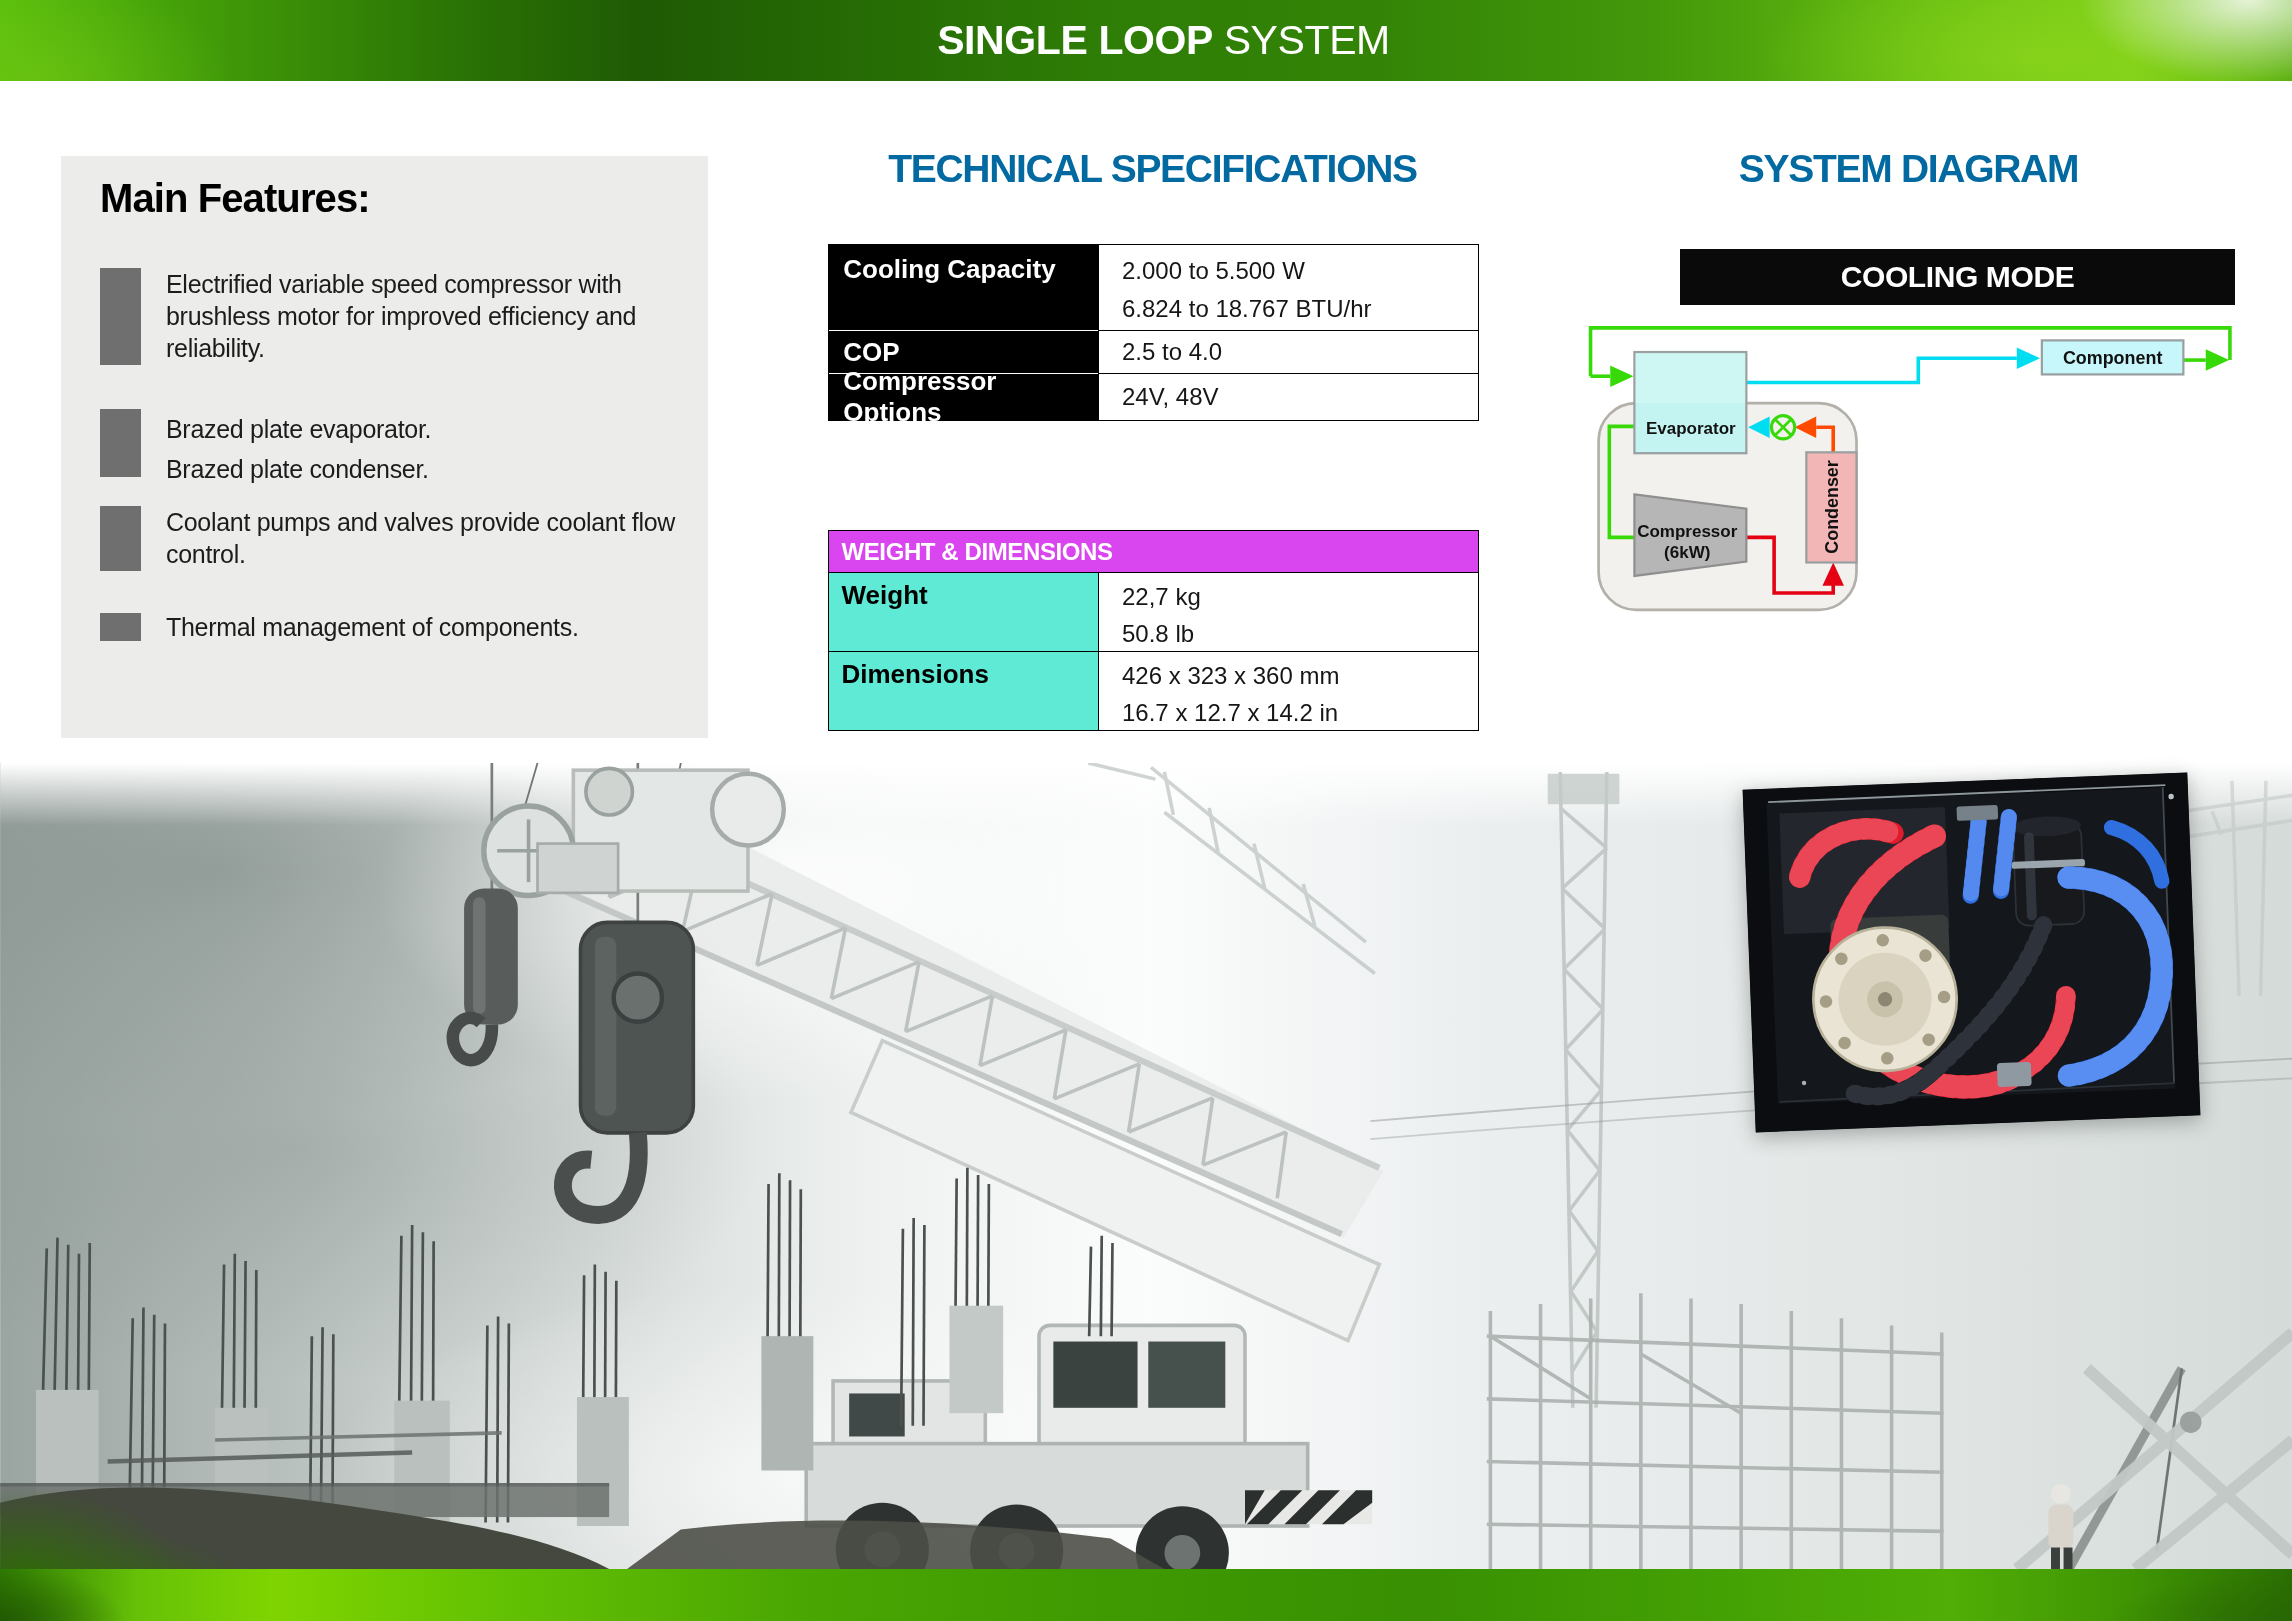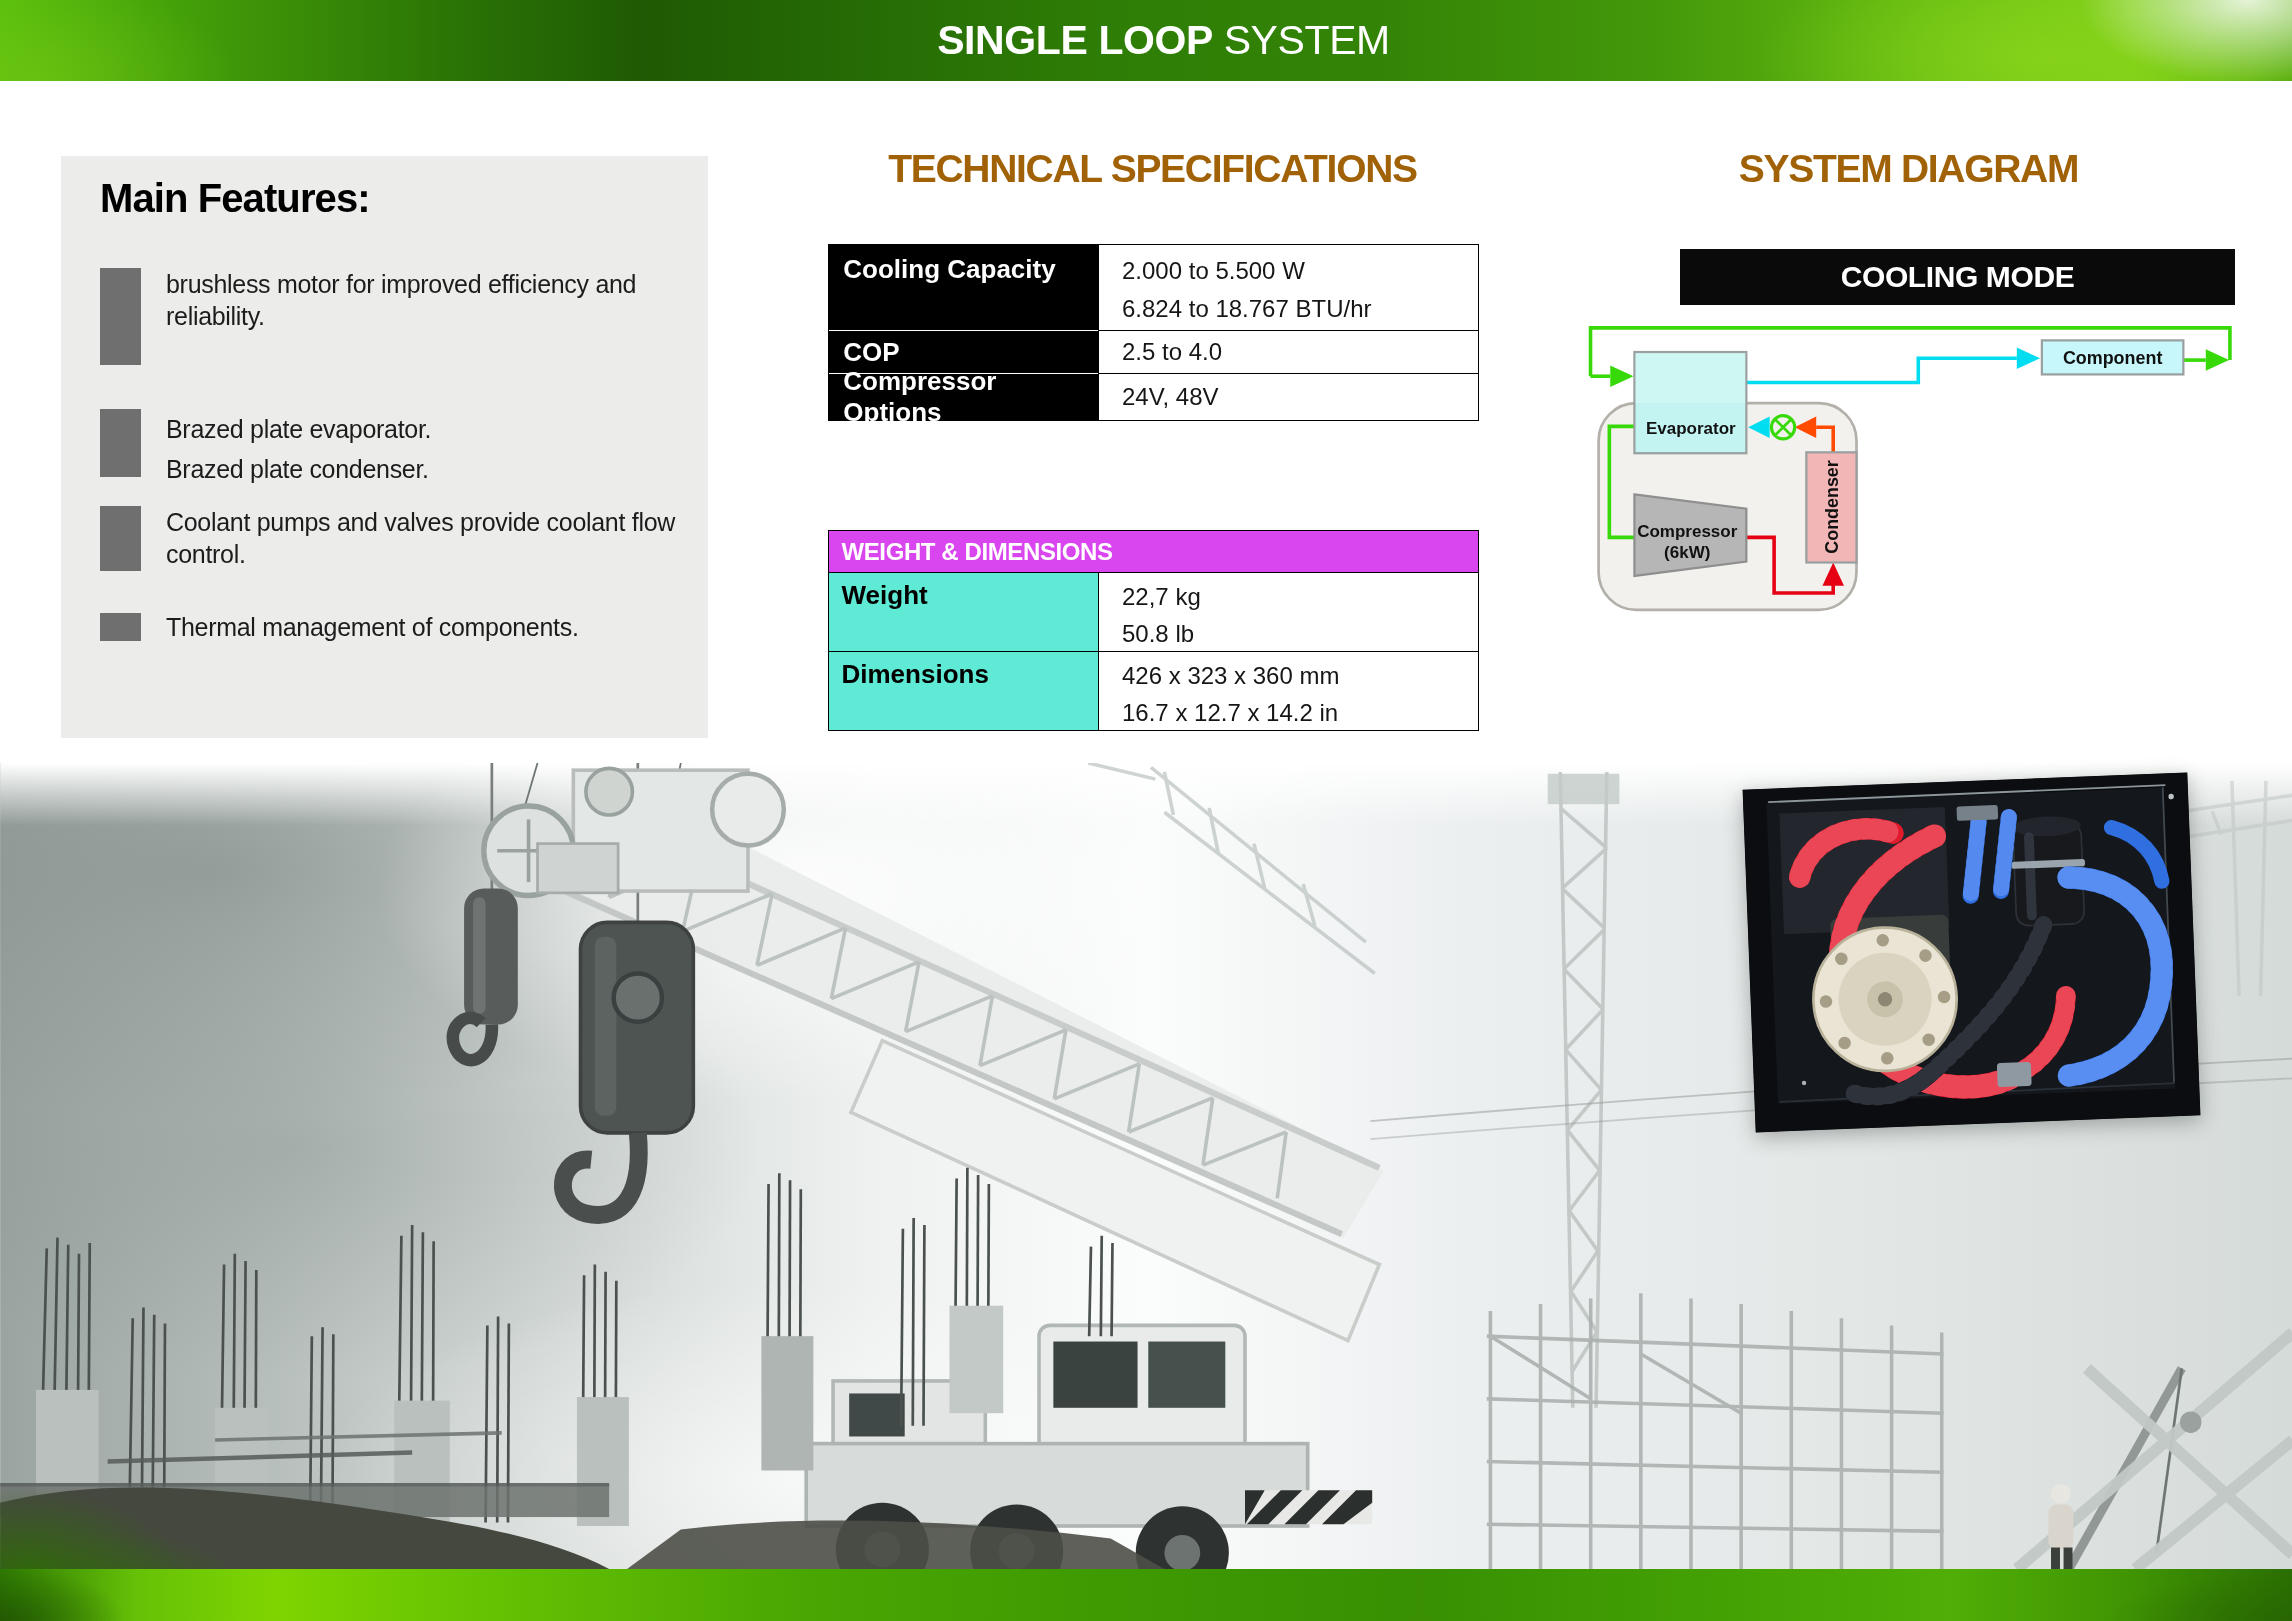--- a/index.html
+++ b/index.html
@@ -29,21 +29,21 @@
   .features-title{position:absolute;left:39px;top:19.7px;font-size:40px;font-weight:bold;color:#000;letter-spacing:-0.9px;}
   .feat-item{position:absolute;left:39px;display:flex;}
   .feat-bullet{width:41px;background:#6f6f6f;flex:0 0 41px;}
   .feat-text{margin-left:25px;font-size:25px;color:#1c1c1c;letter-spacing:-0.3px;}
   .fi1{top:112px;} .fi1 .feat-bullet{height:97px;} .fi1 .feat-text{line-height:32px;}
   .fi2{top:253px;} .fi2 .feat-bullet{height:68px;}  .fi2 .feat-text{line-height:40px;}
   .fi3{top:350px;} .fi3 .feat-bullet{height:65px;}  .fi3 .feat-text{line-height:32px;}
   .fi4{top:457px;} .fi4 .feat-bullet{height:28px;}  .fi4 .feat-text{line-height:28px;}
 
   
-  .section-title{position:absolute;font-size:39px;font-weight:bold;color:#a16207;
+  .section-title{position:absolute;font-size:39px;font-weight:bold;color:#0369a1;
     letter-spacing:-1.3px;text-align:center;}
   .spec-title{left:828px;top:147px;width:649px;}
   .diagram-title{left:1613px;top:147px;width:591px;}
 
   
   .spec-table{position:absolute;left:828px;top:244px;width:649px;border:1.8px solid #000;
     border-collapse:collapse;}
   .spec-row{display:flex;}
   .spec-label{width:269px;flex:0 0 269px;background:#000;color:#fff;font-weight:bold;
     font-size:26px;padding:9px 0 0 14.3px;box-sizing:border-box;}
@@ -90,20 +90,21 @@
     <span class="hb">SINGLE LOOP</span>
     <span class="hl">SYSTEM</span>
   </div>
 
   <div class="features-box">
     <div class="features-title">Main Features:</div>
 
     <div class="feat-item fi1">
       <div class="feat-bullet"></div>
       <div class="feat-text">
+        <div>Electrified variable speed compressor with</div>
         <div>brushless motor for improved efficiency and</div>
         <div>reliability.</div>
       </div>
     </div>
 
     <div class="feat-item fi2">
       <div class="feat-bullet"></div>
       <div class="feat-text">
         <div>Brazed plate evaporator.</div>
         <div>Brazed plate condenser.</div>

